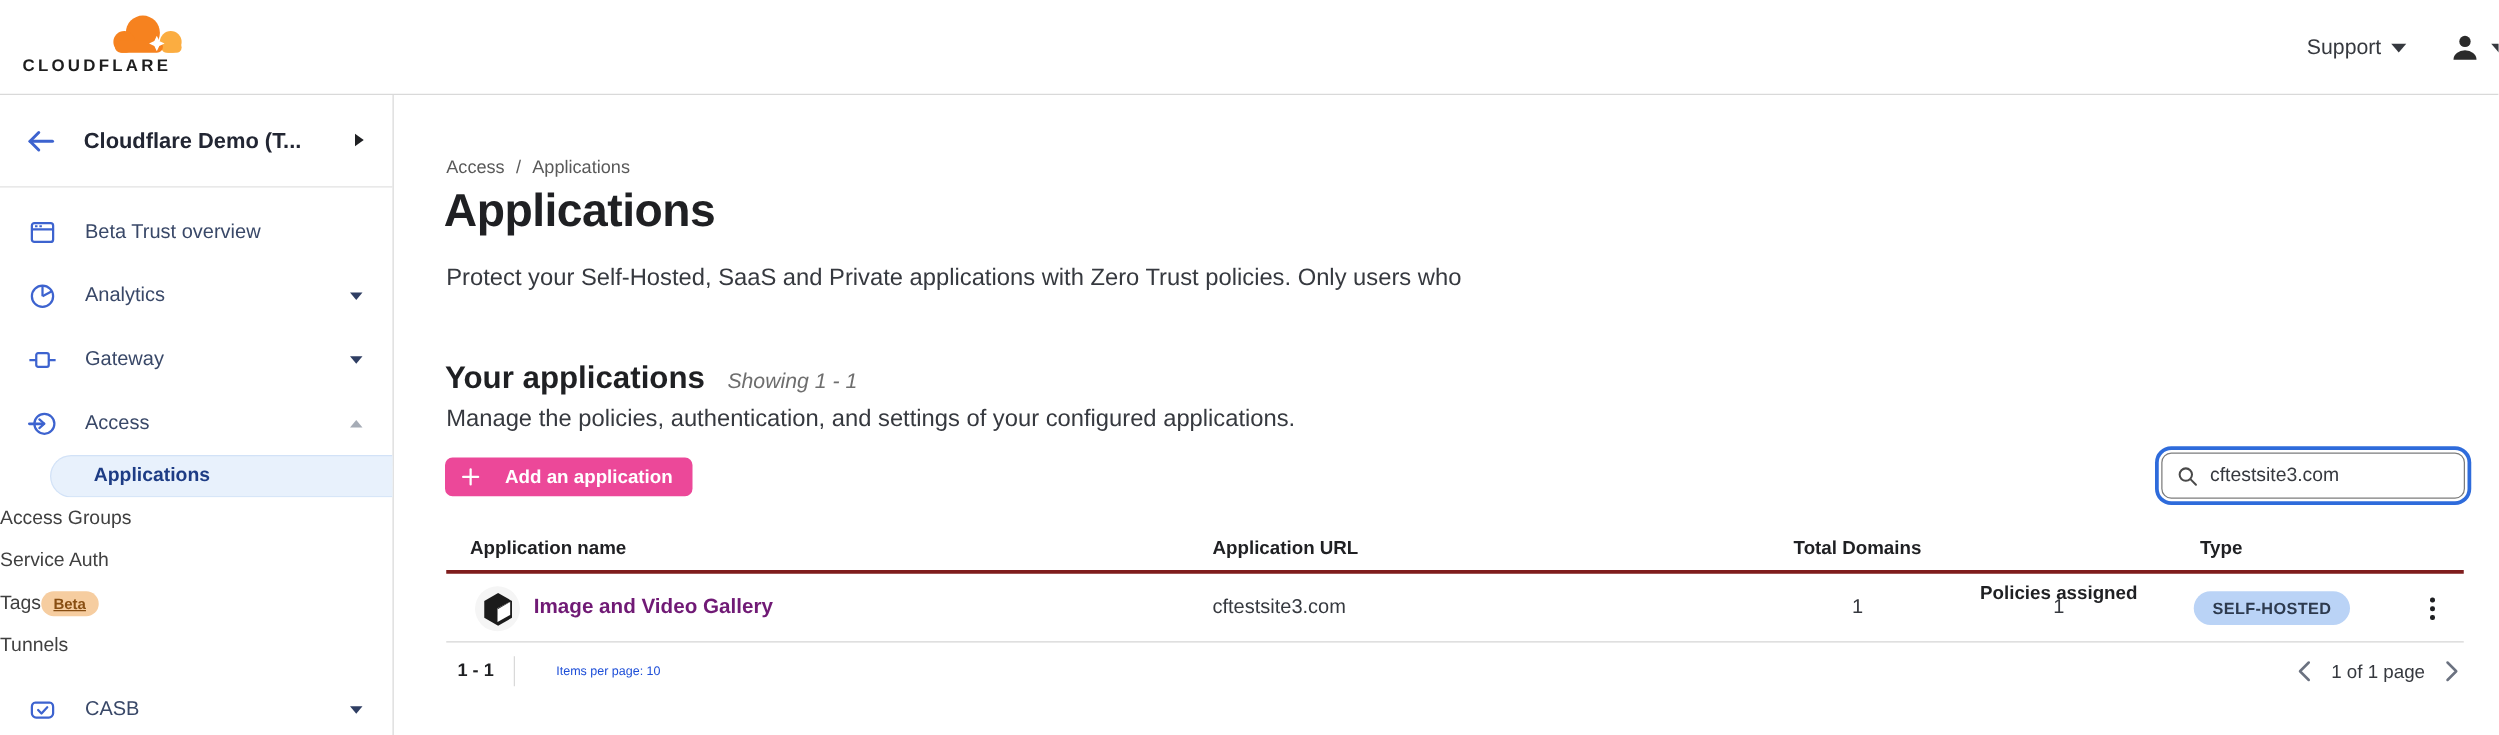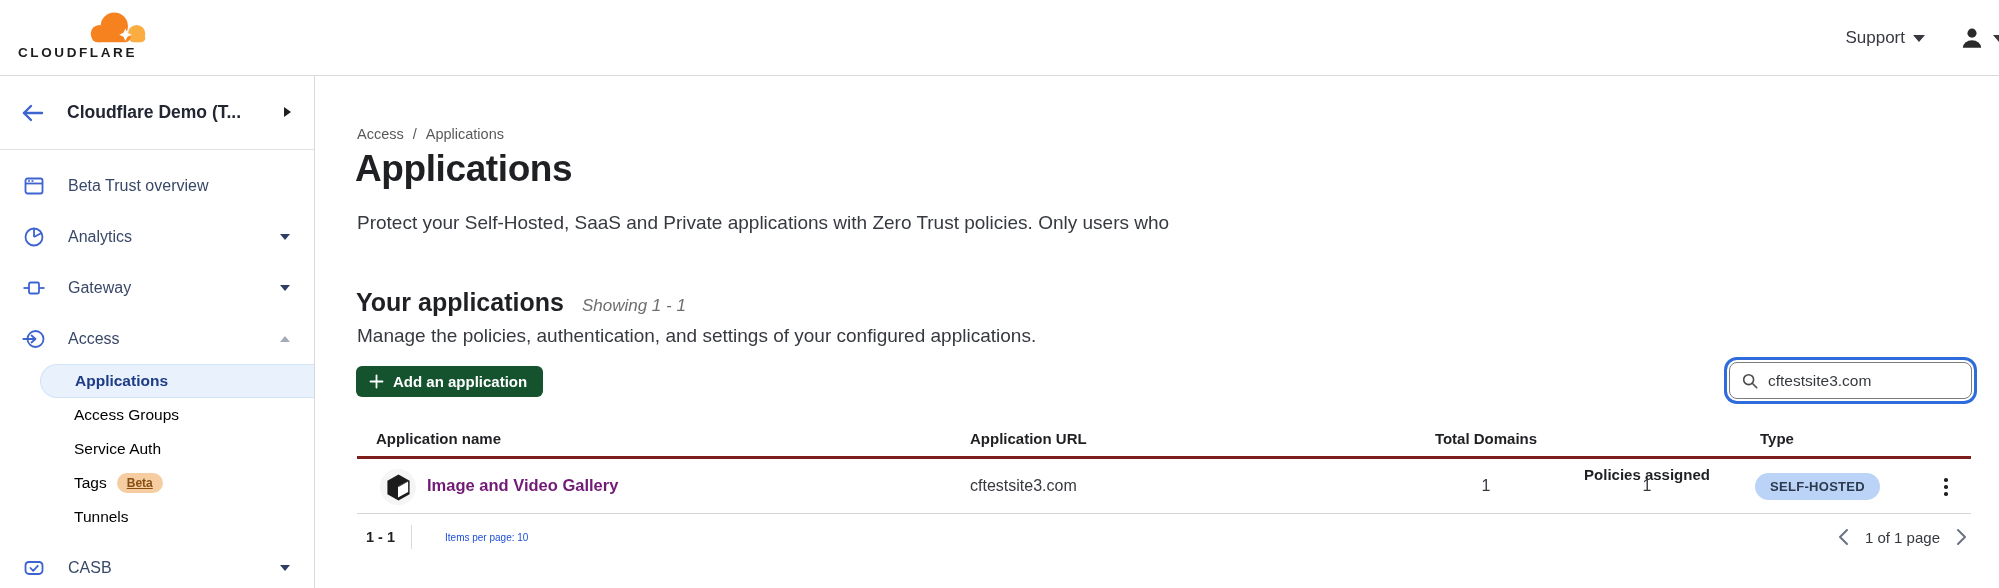--- a/index.html
+++ b/index.html
@@ -25,37 +25,37 @@
   .acct-name { position:absolute; left:67px; font-size:17.5px; font-weight:700; color:#222633; white-space:nowrap; }
   .acct-chevron { position:absolute; right:22px; top:30px; cursor:pointer; }
   .nav { padding-top:10px; }
   .nav-item { position:relative; height:51px; display:flex; align-items:center; cursor:pointer; }
   .nav-item .nicon { position:absolute; left:22px; width:24px; height:24px; display:flex; align-items:center; justify-content:center; }
   .nav-item .nlabel { position:absolute; left:68px; font-size:16px; color:#394868; white-space:nowrap; }
   .nav-caret { position:absolute; right:24px; width:0; height:0; }
   .nav-caret.down { border-left:5.5px solid transparent; border-right:5.5px solid transparent; border-top:6.5px solid #2f3e63; }
   .nav-caret.up { border-left:5.5px solid transparent; border-right:5.5px solid transparent; border-bottom:6.5px solid #a6acb6; }
   .sub-item { position:relative; height:34px; display:flex; align-items:center; cursor:pointer; }
-  .sub-item .slabel { padding-left:74px; font-size:15.5px; color:#000000; white-space:nowrap; }
+  .sub-item .slabel { font-size:15.5px; color:#404040; white-space:nowrap; }
   .sub-item.active { margin-left:40px; background:#e8f1fc; border:1px solid #d2e2f7; border-right:none; border-radius:17px 0 0 17px; }
   .sub-item.active .slabel { padding-left:34px; font-weight:700; color:#1d3c85; }
-  .beta-badge { margin-left:10px; background:#f6cda0; color:#884e12; font-size:12px; font-weight:600; padding:3px 10px; border-radius:11px;text-decoration:underline; }
+  .beta-badge { background:#f6cda0; color:#884e12; font-size:12px; font-weight:600; padding:3px 10px; border-radius:11px;text-decoration:underline; }
   .casb { margin-top:8px; }
   
   .main { position:absolute; left:316px; top:76px; width:1683px; height:512px; }
   .breadcrumb { position:absolute; left:41px; top:50px; font-size:14.5px; color:#595959; display:flex; gap:9px; }
   .breadcrumb .crumb { cursor:pointer; }
   .page-title { position:absolute; left:39px; top:72px; font-size:37px; font-weight:700; color:#1f2023; letter-spacing:-0.4px; }
   .desc { position:absolute; left:41px; top:131px; font-size:19px; line-height:31px; color:#36393f;text-align:right; }
   .learn-more { display:inline-flex; align-items:center; gap:7px; background:#cedff9; color:#1b3f7e; font-size:14.5px; font-weight:600; padding:4px 13px 5px 10px; border-radius:14px; margin-left:12px; vertical-align:2px; cursor:pointer; }
   .sec-head { position:absolute; left:40px; top:212px; display:flex; align-items:baseline; gap:18px; }
   .sec-title { font-size:25px; font-weight:700; color:#1f2023; }
   .sec-showing { font-size:17px; font-style:italic; color:#6e6e6e; }
   .manage { position:absolute; left:41px; top:249px; font-size:19px; color:#36393f; }
-  .add-btn { position:absolute; left:40px; top:290px; height:31px; display:inline-flex; align-items:center; gap:9px; background:#14532d; color:#fff; border:none; border-radius:6px; padding:0 16px 0 13px; font-size:15px; font-weight:600; font-family:inherit; cursor:pointer; }
+  .add-btn { position:absolute; left:40px; top:290px; height:31px; display:inline-flex; align-items:center; gap:20px; background:#ec4899; color:#fff; border:none; border-radius:6px; padding:0 16px 0 13px; font-size:15px; font-weight:600; font-family:inherit; cursor:pointer; }
   .search-wrap { position:absolute; left:1413px; top:286px; }
   .search-input { width:243px; height:37px; border:1.5px solid #7d7d7d; border-radius:8px; padding:0 10px 0 38px; font-size:15.5px; color:#36393f; font-family:inherit; outline:none; box-shadow:0 0 0 2px #fff, 0 0 0 5px #2e6bdb; background:#fff; }
   .search-icon { position:absolute; left:12px; top:10px; pointer-events:none; }
   
   .table { position:absolute; left:41px; top:350px; width:1614px; }
   .thead { position:relative; height:33px; border-bottom:3px solid #7f1d1d; }
   .th { position:absolute; top:4px; font-size:15px; font-weight:700; color:#1f2023; white-space:nowrap; }
   .th.c-name { left:19px; }
   .th.c-url { left:613px; }
   .th.c-domains { left:1064px; width:130px; text-align:center; }

